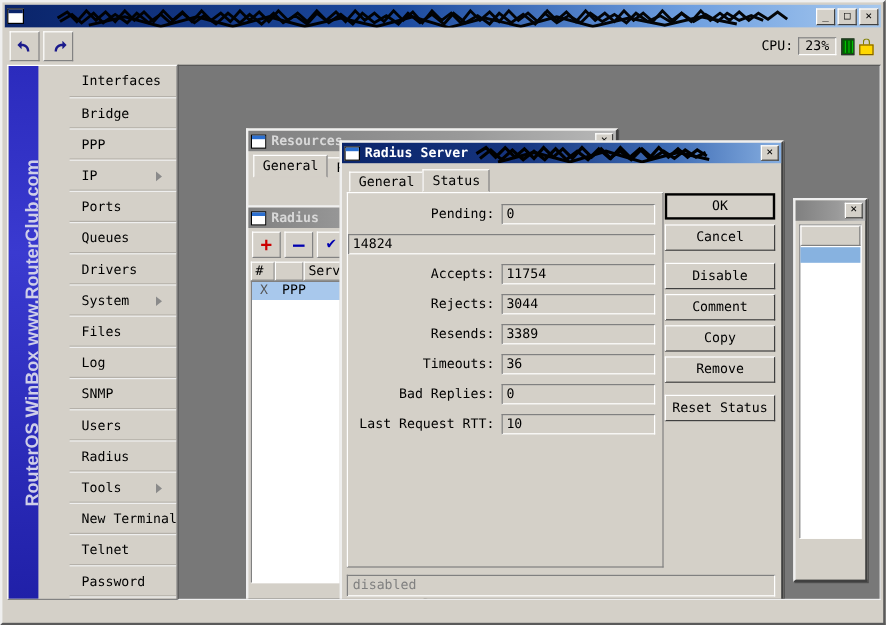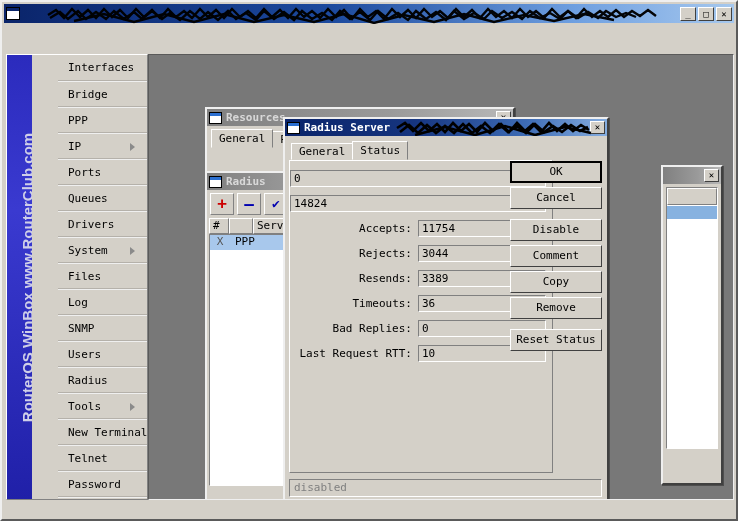--- a/index.html
+++ b/index.html
@@ -416,21 +416,21 @@
     left:0; top:0; right:0; height: 17px;
     background:#d4d0c8;
     border: 1px solid;
     border-color:#fff #808080 #808080 #fff;
     box-sizing:border-box;
   }
 
   
   #dlg-radius-server {
     left: 134px; top: 62px;
-    width: 326px; height: 386px;
+    width: 370px; height: 386px;
   }
   #dlg-body {
     position: absolute;
     left: 2px; top: 19px; right: 2px; bottom: 2px;
   }
   .dlg-main {
     position: absolute;
     left: 2px; top: 22px;
     width: 264px; bottom: 26px;
     background: #d4d0c8;
@@ -516,20 +516,41 @@
         <path d="M30 16 L60 9 L90 17 L120 9 L150 17 L180 9 L210 17 L240 10 L270 17 L300 9 L330 18 L360 10 L390 17 L420 9 L450 17 L480 10 L510 16 L540 9 L570 15"></path>
       </g>
     </svg>
     <div class="winbtns">
       <div class="winbtn">_</div>
       <div class="winbtn">□</div>
       <div class="winbtn">✕</div>
     </div>
   </div>
 
+  <div id="toolbar">
+    <div class="tbtn">
+      <svg width="16" height="16" viewBox="0 0 16 16">
+        <path d="M11.5 12 C11.5 7.5 8.5 5.5 5 5.5 L5 3 L1.5 6.5 L5 10 L5 7.5 C7.5 7.5 9.5 8.8 9.5 12 Z" fill="#1a1a8c"></path>
+      </svg>
+    </div>
+    <div class="tbtn">
+      <svg width="16" height="16" viewBox="0 0 16 16">
+        <path d="M4.5 12 C4.5 7.5 7.5 5.5 11 5.5 L11 3 L14.5 6.5 L11 10 L11 7.5 C8.5 7.5 6.5 8.8 6.5 12 Z" fill="#1a1a8c"></path>
+      </svg>
+    </div>
+    <div id="cpu-area">
+      <span id="cpu-label">CPU:</span>
+      <span id="cpu-value">23%</span>
+      <span class="cpu-bar"></span>
+      <span class="lock-icon">
+        <span class="shackle"></span>
+        <span class="body"></span>
+      </span>
+    </div>
+  </div>
 
   <div id="sidebar">
     <div id="watermark-strip">
       <div id="watermark-text">RouterOS WinBox   www.RouterClub.com</div>
     </div>
     <div id="menu-list">
       <div class="menu-item"><span>Interfaces</span></div>
       <div class="menu-item"><span>Bridge</span></div>
       <div class="menu-item"><span>PPP</span></div>
       <div class="menu-item"><span>IP</span><span class="arrow"></span></div>
@@ -620,20 +641,21 @@
 
       <div id="dlg-body">
 
         <div class="tabstrip">
           <div class="tab">General</div>
           <div class="tab active">Status</div>
         </div>
 
         <div class="dlg-main">
           <div class="field-row">
+            <div class="field-label">Pending:</div>
             <div class="field-value">0</div>
           </div>
           <div class="field-row">
             <div class="field-value">14824</div>
           </div>
           <div class="field-row">
             <div class="field-label">Accepts:</div>
             <div class="field-value">11754</div>
           </div>
           <div class="field-row">

